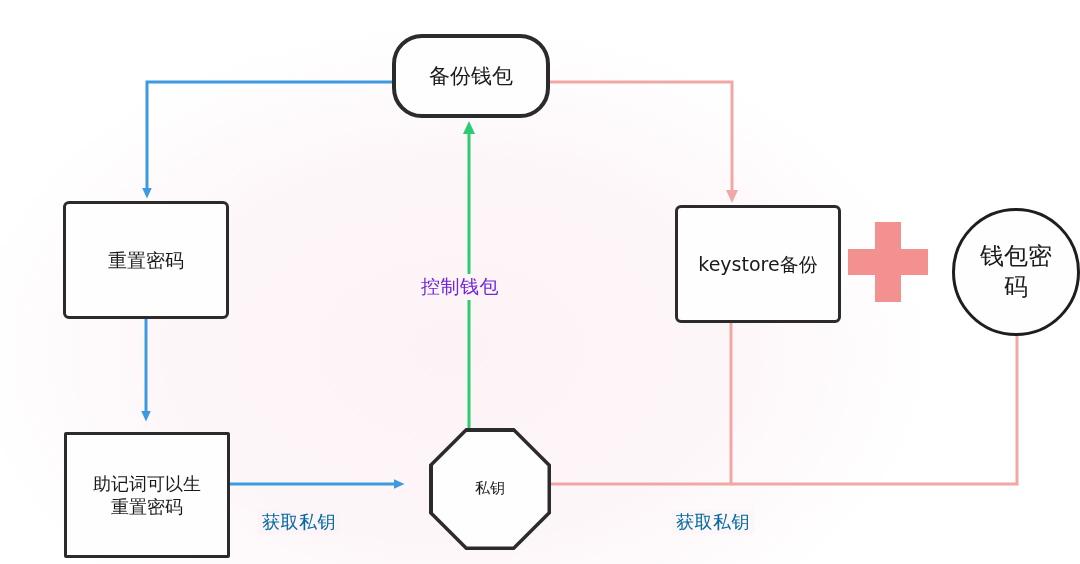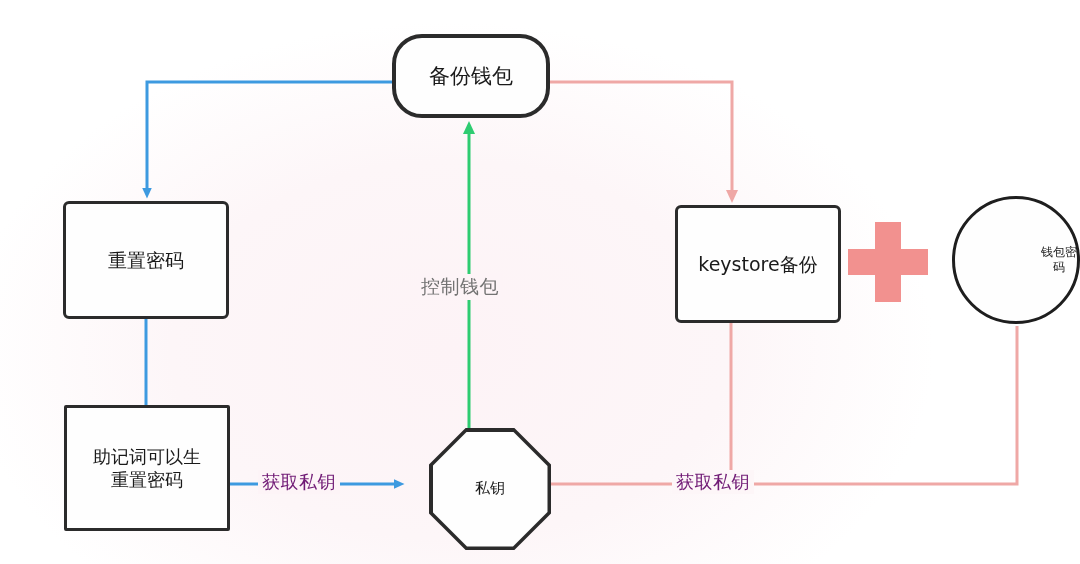--- a/index.html
+++ b/index.html
@@ -28,37 +28,36 @@
     font-size:21px;
   }
   
   #n-mnemonic-backup{
     left:63px;top:201px;width:166px;height:118px;
     border:3.5px solid #2b2b2b;border-radius:6px;
     font-size:19px;
   }
   
   #n-mnemonic-detail{
-    left:64px;top:405px;width:166px;height:126px;
+    left:64px;top:432px;width:166px;height:126px;
     border:3.5px solid #2b2b2b;border-radius:2px;
     font-size:18px;
   }
   
   #n-keystore-backup{
     left:651px;top:205px;width:166px;height:118px;
     border:3.5px solid #2b2b2b;border-radius:6px;
     font-size:19px;
     margin-left:24px;
   }
   
   #n-wallet-password{
-    left:952px;top:196px;width:128px;height:128px;
+    left:952px;top:208px;width:128px;height:128px;
     border:3.5px solid #1e1e1e;border-radius:50%;
-    font-size:12px;
-    justify-content:flex-end;
+    font-size:24px;
   }
   
   #n-private-key{
     left:408px;top:428px;width:122px;height:122px;
     font-size:15px;
     background:transparent;border:none;margin-left:21px;
   }
   #n-private-key .oct{
     position:absolute;left:0;top:0;width:122px;height:122px;
     background:#2b2b2b;
@@ -72,22 +71,22 @@
   #n-private-key .oct-label{position:relative;z-index:2;}
 
   
   #plus-sign{position:absolute;left:848px;top:222px;width:80px;height:80px;}
   #plus-sign i{position:absolute;background:#f2918f;display:block;}
   #plus-sign i.h{left:0;top:27px;width:80px;height:26px;}
   #plus-sign i.v{left:27px;top:0;width:26px;height:80px;}
 
   .edge-label{position:absolute;font-size:18px;white-space:nowrap;
     background:transparent;letter-spacing:.5px;}
-  .lbl-green{color:#701a75;}
-  .lbl-dark{color:#737373;}
+  .lbl-green{color:#0369a1;margin-top:40px;}
+  .lbl-dark{color:#6d28d9;}
   #lbl-control-wallet{left:418px;top:274px;font-size:19px;
     background:#fdf4f7;padding:0 3px;}
   #lbl-get-key-left{left:258px;top:470px;background:#fdf4f7;padding:0 4px;}
   #lbl-get-key-right{left:672px;top:470px;background:#fdf6f8;padding:0 4px;}
 </style>
 </head>
 <body>
 
 <div id="canvas">
 

